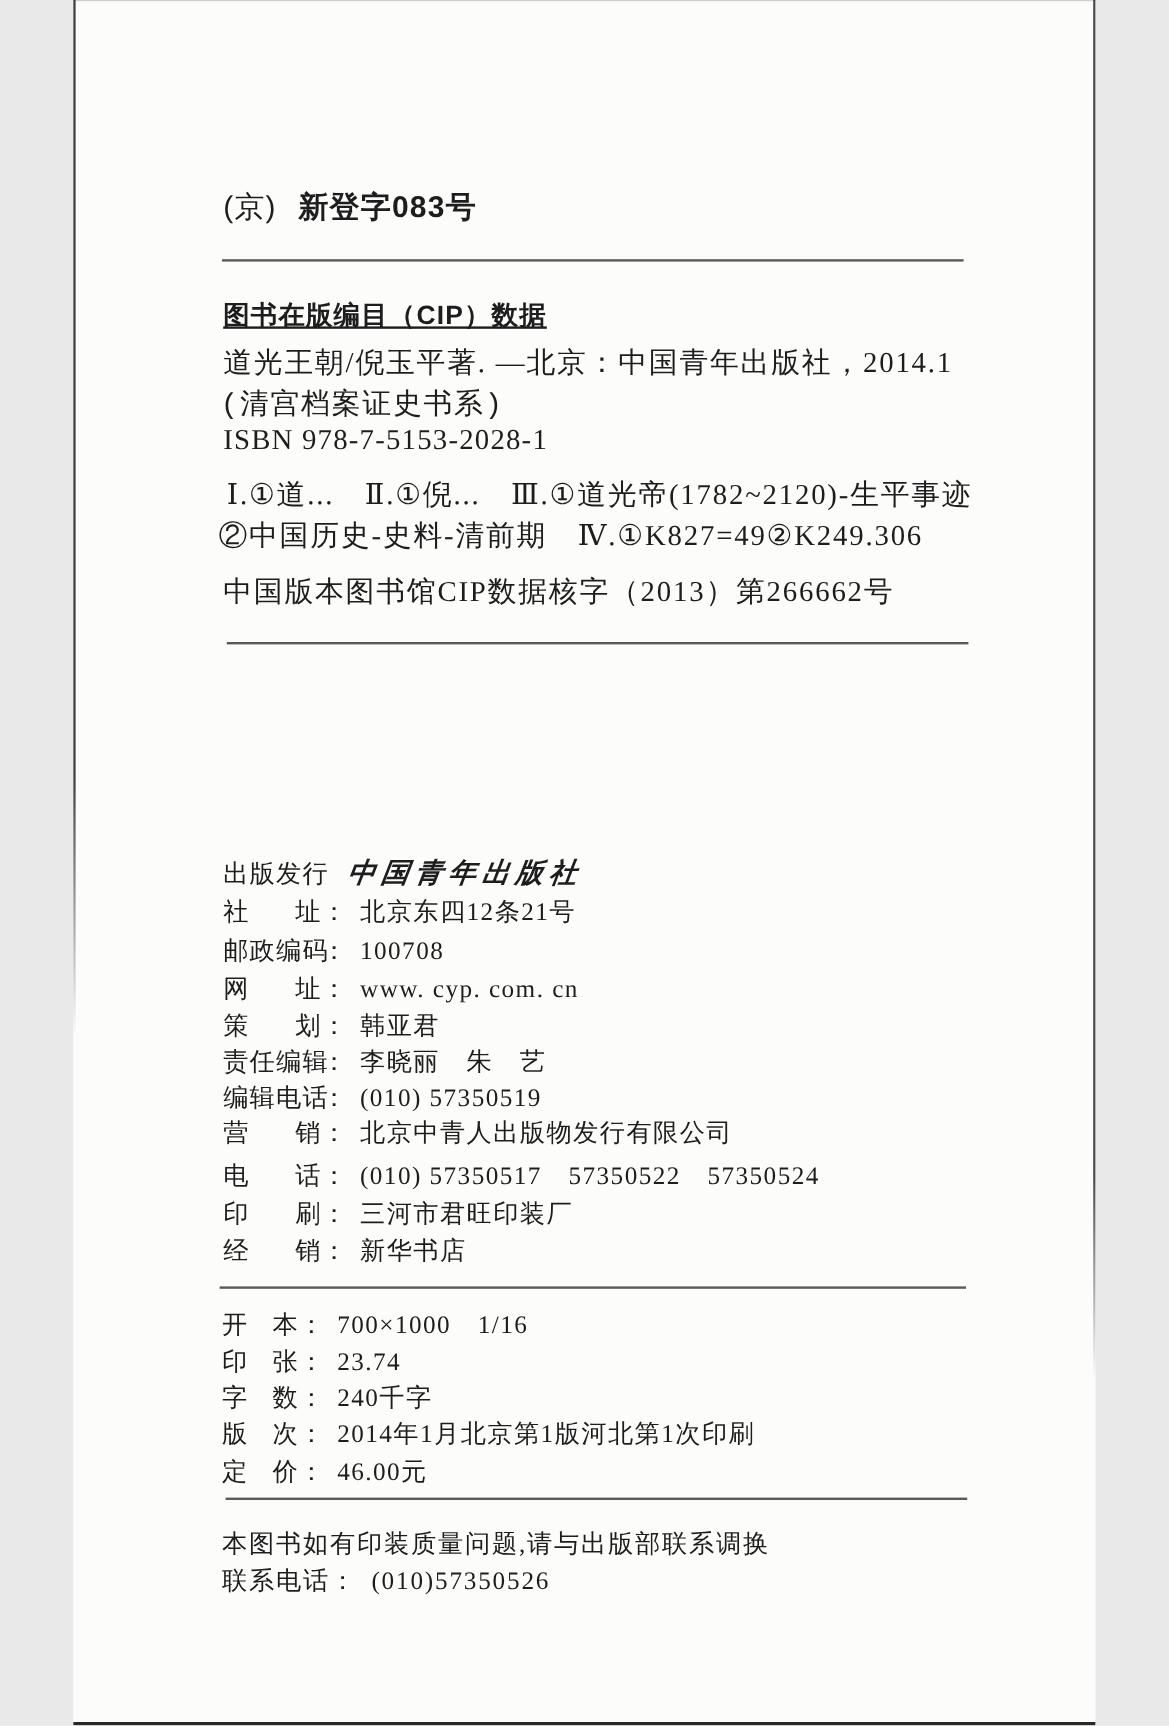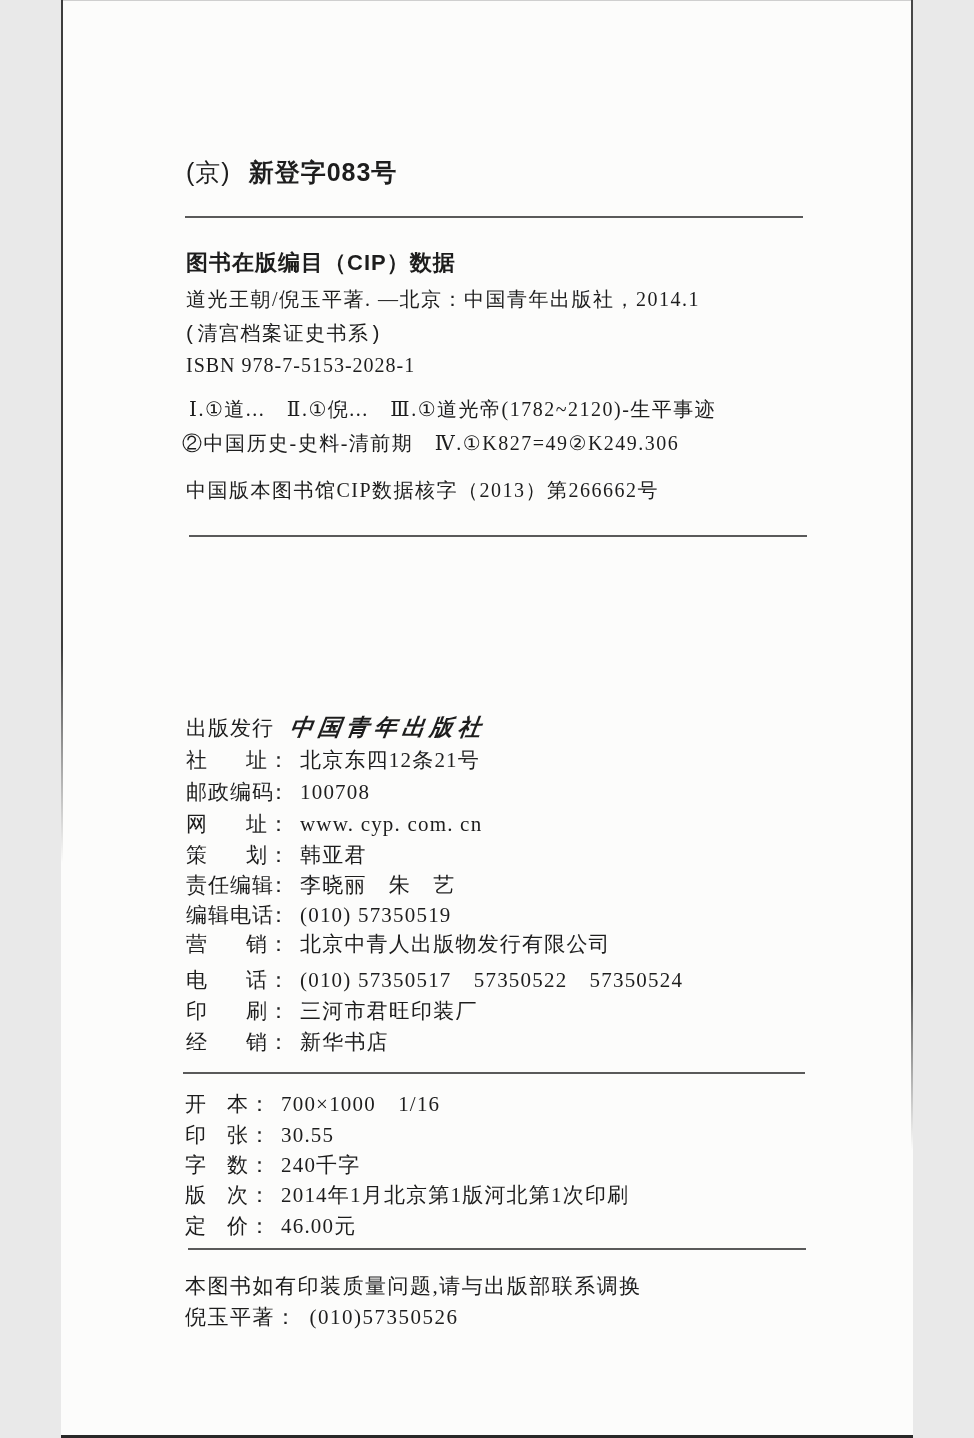--- a/index.html
+++ b/index.html
@@ -28,22 +28,22 @@
   .rule-4 { top: 1248px; left: 127px; width: 618px; }
 
   .abs { position: absolute; white-space: nowrap; }
 
   .reg-line { top: 156px; left: 125px; font-size: 25px;
               font-family: "Liberation Sans", "DejaVu Sans", sans-serif; letter-spacing: 1px; }
   .reg-prefix { font-weight: 400; margin-right: 18px; }
   .reg-number { font-weight: 700; }
 
   .cip-heading { top: 248px; left: 125px; font-size: 22px; font-weight: 700;
-                 font-family: "Liberation Sans", "DejaVu Sans", sans-serif; letter-spacing: 1px; }
-  .cjk { font-size: 20px; letter-spacing: 1.5px; }
+                 font-family: "Liberation Sans", "DejaVu Sans", sans-serif; letter-spacing: 1px; text-decoration: underline; }
+  .cjk { font-size: 24px; letter-spacing: 1.5px; }
   .cip-desc     { top: 286px; left: 125px; }
   .cip-series   { top: 320px; left: 123px; font-family: Liberation Mono, monospace; }
   .cip-isbn     { top: 354px; left: 125px; letter-spacing: 1px; }
   .cip-class1   { top: 396px; left: 128px; }
   .cip-class2   { top: 430px; left: 121px; }
   .cip-registry { top: 477px; left: 125px; }
 
   .info-row { display: flex; align-items: baseline; font-size: 21px; letter-spacing: 1px; }
   .info-row .label { display: inline-flex; justify-content: space-between; width: 82px; flex: none; }
   .info-row .colon { flex: none; }
@@ -192,21 +192,21 @@
       </span>
       <span class="colon">：</span>
       <span class="value">700×1000　1/16</span>
   </div>
   <div class="abs info-row spec-row" style="top:1121px;left:124px;">
     <span class="label">
         <span>印</span>
         <span>张</span>
       </span>
       <span class="colon">：</span>
-      <span class="value">30.55</span>
+      <span class="value">23.74</span>
   </div>
   <div class="abs info-row spec-row" style="top:1151px;left:124px;">
     <span class="label">
         <span>字</span>
         <span>数</span>
       </span>
       <span class="colon">：</span>
       <span class="value">240千字</span>
   </div>
   <div class="abs info-row spec-row" style="top:1181px;left:124px;">
@@ -223,16 +223,16 @@
         <span>价</span>
       </span>
       <span class="colon">：</span>
       <span class="value">46.00元</span>
   </div>
 
   <div class="rule rule-4"></div>
 
   <div class="abs footer-notice">本图书如有印装质量问题,请与出版部联系调换</div>
   <div class="abs footer-contact">
-    <span>倪玉平著</span><span>：</span><span class="value">(010)57350526</span>
+    <span>联系电话</span><span>：</span><span class="value">(010)57350526</span>
   </div>
 
 </div>
 
 </body></html>

